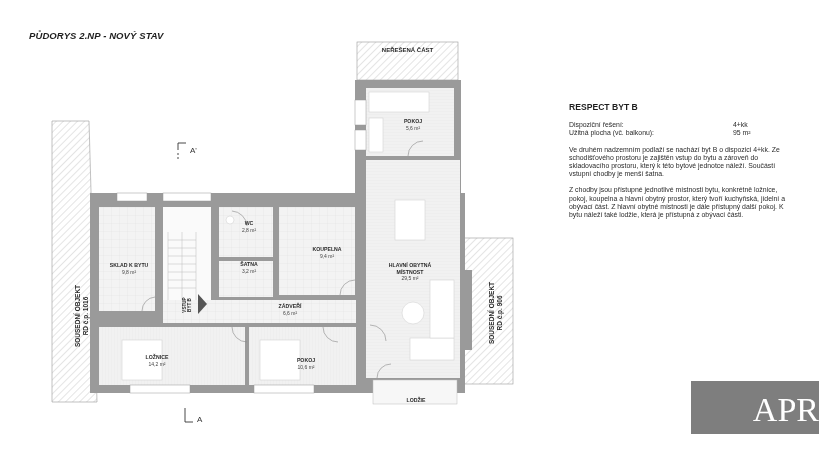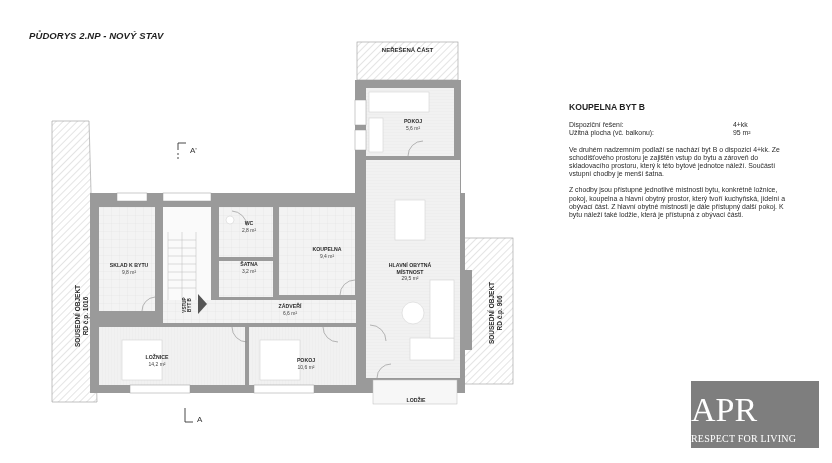--- a/index.html
+++ b/index.html
@@ -9,21 +9,21 @@
   .plan svg { position:absolute; left:0; top:0; }
   .lbl { position:absolute; font-size:5.2px; font-weight:bold; text-align:center; color:#2a2a2a; line-height:6.5px; white-space:nowrap; }
   .area { display:block; font-weight:normal; font-size:5px; color:#444; }
   .vlbl { position:absolute; font-size:6.5px; font-weight:bold; color:#2a2a2a; transform:rotate(-90deg); transform-origin:center; text-align:center; line-height:8px; white-space:nowrap; }
   .sec { position:absolute; font-size:8px; color:#333; }
   .info { position:absolute; left:569px; top:103px; width:240px; font-size:6.9px; line-height:8.2px; color:#2a2a2a; }
   .info h2 { margin:0 0 10px 0; font-size:8.6px; font-weight:bold; color:#1e1e1e; }
   .row { display:flex; justify-content:space-between; width:188px; }
   .row .v { width:24px; text-align:left; }
   .info p { margin:8px 0 0 0; width:220px; }
-  .logo { position:absolute; left:691px; top:381px; width:128px; height:67px; background:#7e7e7e; color:#fff; text-align:left; }
+  .logo { position:absolute; left:691px; top:381px; width:128px; height:53px; background:#7e7e7e; color:#fff; text-align:right; }
   .logo .big { font-family:"Liberation Serif", serif; font-size:34px; line-height:34px; margin-top:12px; letter-spacing:0px; }
   .logo .small { font-family:"Liberation Serif", serif; font-size:10px; letter-spacing:0.2px; margin-top:6px; }
 </style>
 </head>
 <body>
 
 <div class="title">PŮDORYS 2.NP - NOVÝ STAV</div>
 
 <div class="plan">
   <svg width="540" height="463" viewBox="0 0 540 463">
@@ -178,21 +178,21 @@
   <div class="lbl" style="left:286px;top:357px;width:40px;">
     <span>POKOJ</span>
     <span class="area">10,6 m²</span>
   </div>
   <div class="lbl" style="left:396px;top:397px;width:40px;">
     <span>LODŽIE</span>
   </div>
 </div>
 
 <div class="info">
-  <h2>KOUPELNA BYT B</h2>
+  <h2>RESPECT BYT B</h2>
   <div class="row">
     <span>Dispoziční řešení:</span>
     <span class="v">4+kk</span>
   </div>
   <div class="row">
     <span>Užitná plocha (vč. balkonu):</span>
     <span class="v">95 m²</span>
   </div>
   <p>Ve druhém nadzemním podlaží se nachází byt B o dispozici 4+kk. Ze schodišťového prostoru je zajištěn vstup do bytu a zároveň do skladovacího prostoru, který k této bytové jednotce náleží. Součástí vstupní chodby je menší šatna.</p>
   <p>Z chodby jsou přístupné jednotlivé místnosti bytu, konkrétně ložnice, pokoj, koupelna a hlavní obytný prostor, který tvoří kuchyňská, jídelní a obývací část. Z hlavní obytné místnosti je dále přístupný další pokoj. K bytu náleží také lodžie, která je přístupná z obývací části.</p>

